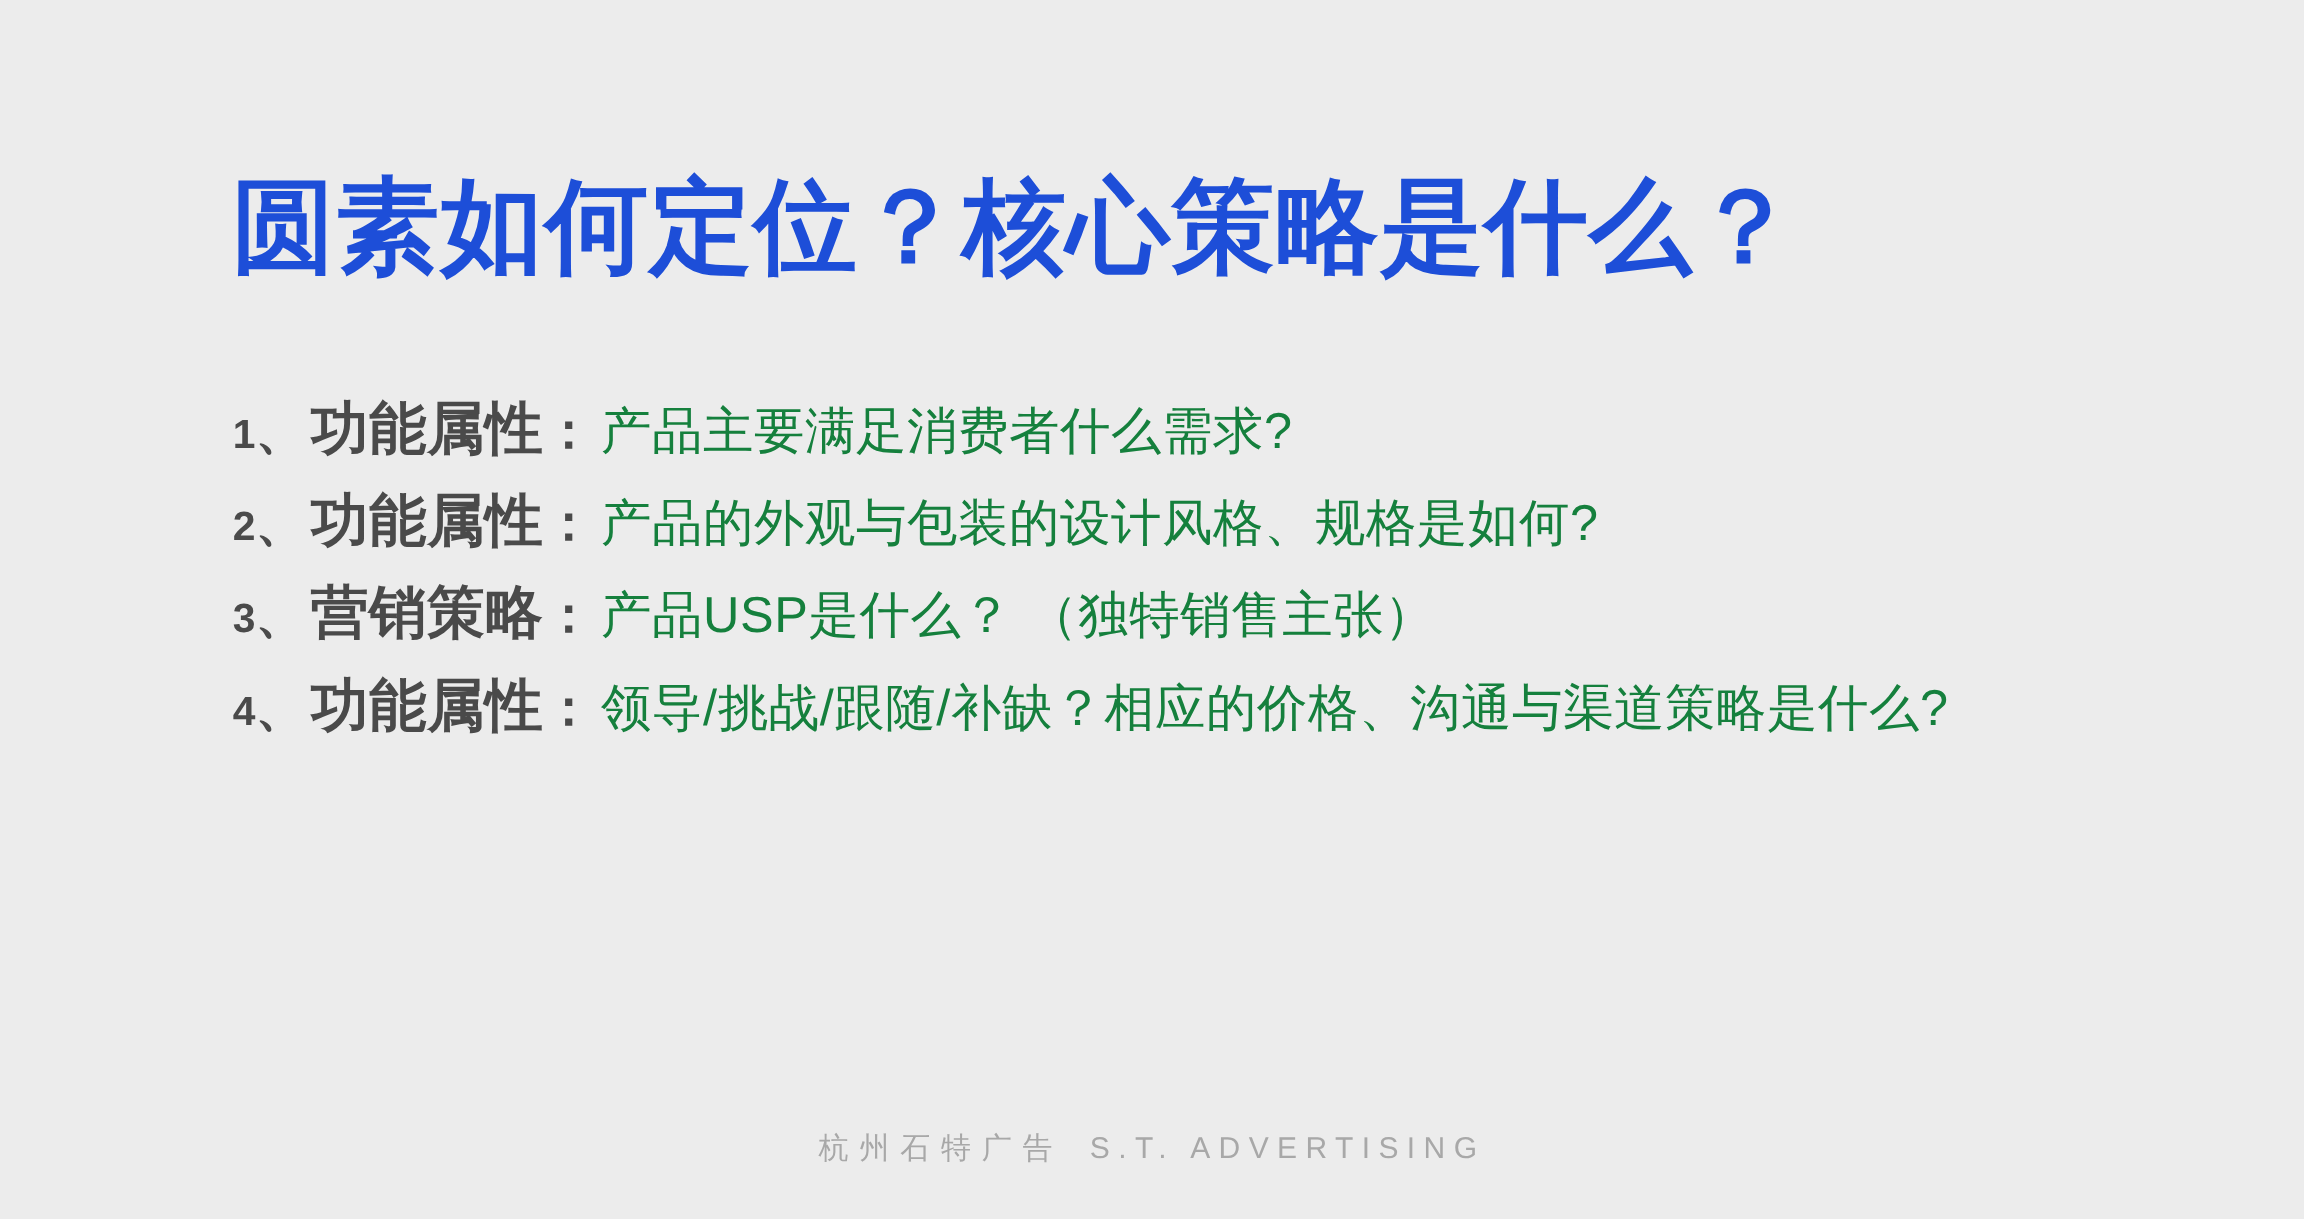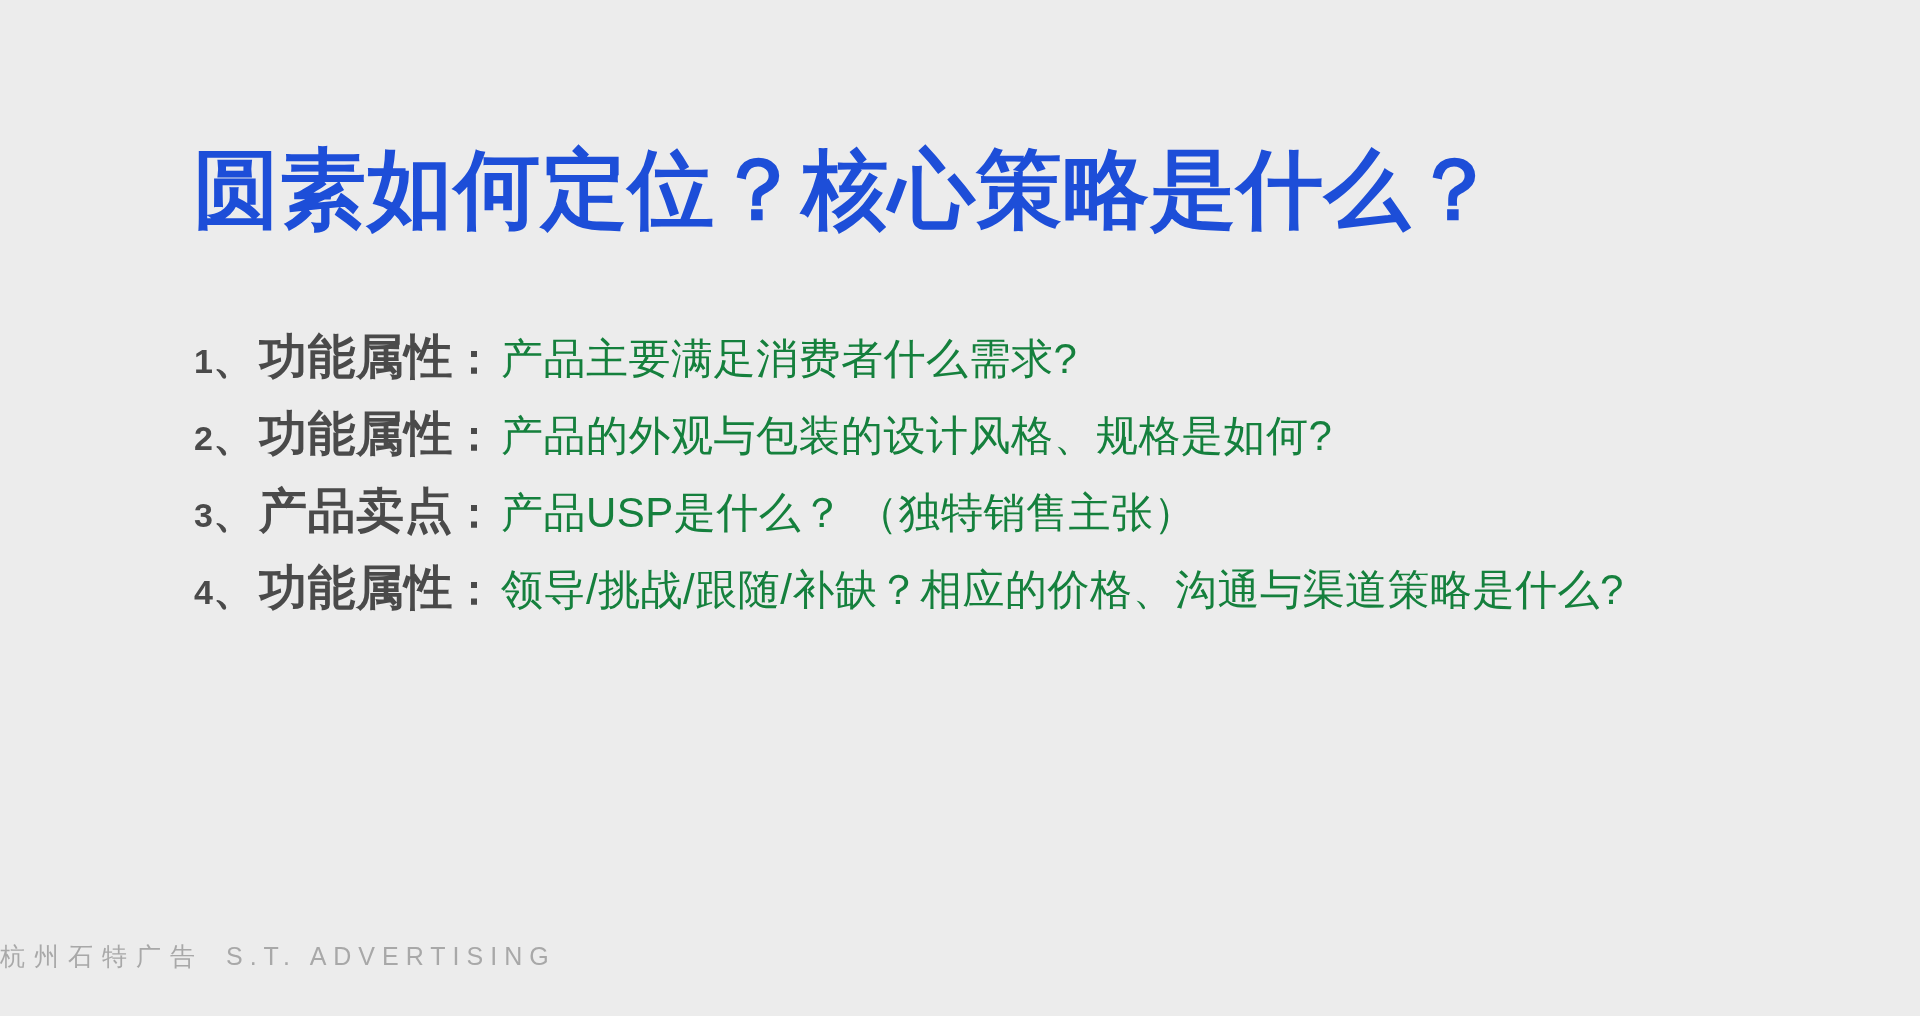--- a/index.html
+++ b/index.html
@@ -90,20 +90,21 @@
     flex: 0 0 auto;
     letter-spacing: 0.5px;
   }
 
   
   #slide-footer {
     position: absolute;
     left: 0;
     right: 0;
     top: 940px;
+    text-align: center;
     color: #a8a8a8;
     font-size: 25px;
     font-weight: normal;
     white-space: nowrap;
   }
   #footer-cn {
     letter-spacing: 9px;
   }
   #footer-en {
     letter-spacing: 7px;
@@ -131,21 +132,21 @@
       <span class="item-index">2</span>
       <span class="item-index-sep">、</span>
       <span class="item-label">功能属性</span>
       <span class="item-label-colon">：</span>
       <span class="item-text">产品的外观与包装的设计风格、规格是如何?</span>
     </div>
 
     <div class="list-item">
       <span class="item-index">3</span>
       <span class="item-index-sep">、</span>
-      <span class="item-label">产品卖点</span>
+      <span class="item-label">营销策略</span>
       <span class="item-label-colon">：</span>
       <span class="item-text">产品USP是什么？ （独特销售主张）</span>
     </div>
 
     <div class="list-item">
       <span class="item-index">4</span>
       <span class="item-index-sep">、</span>
       <span class="item-label">功能属性</span>
       <span class="item-label-colon">：</span>
       <span class="item-text">领导/挑战/跟随/补缺？相应的价格、沟通与渠道策略是什么?</span>

